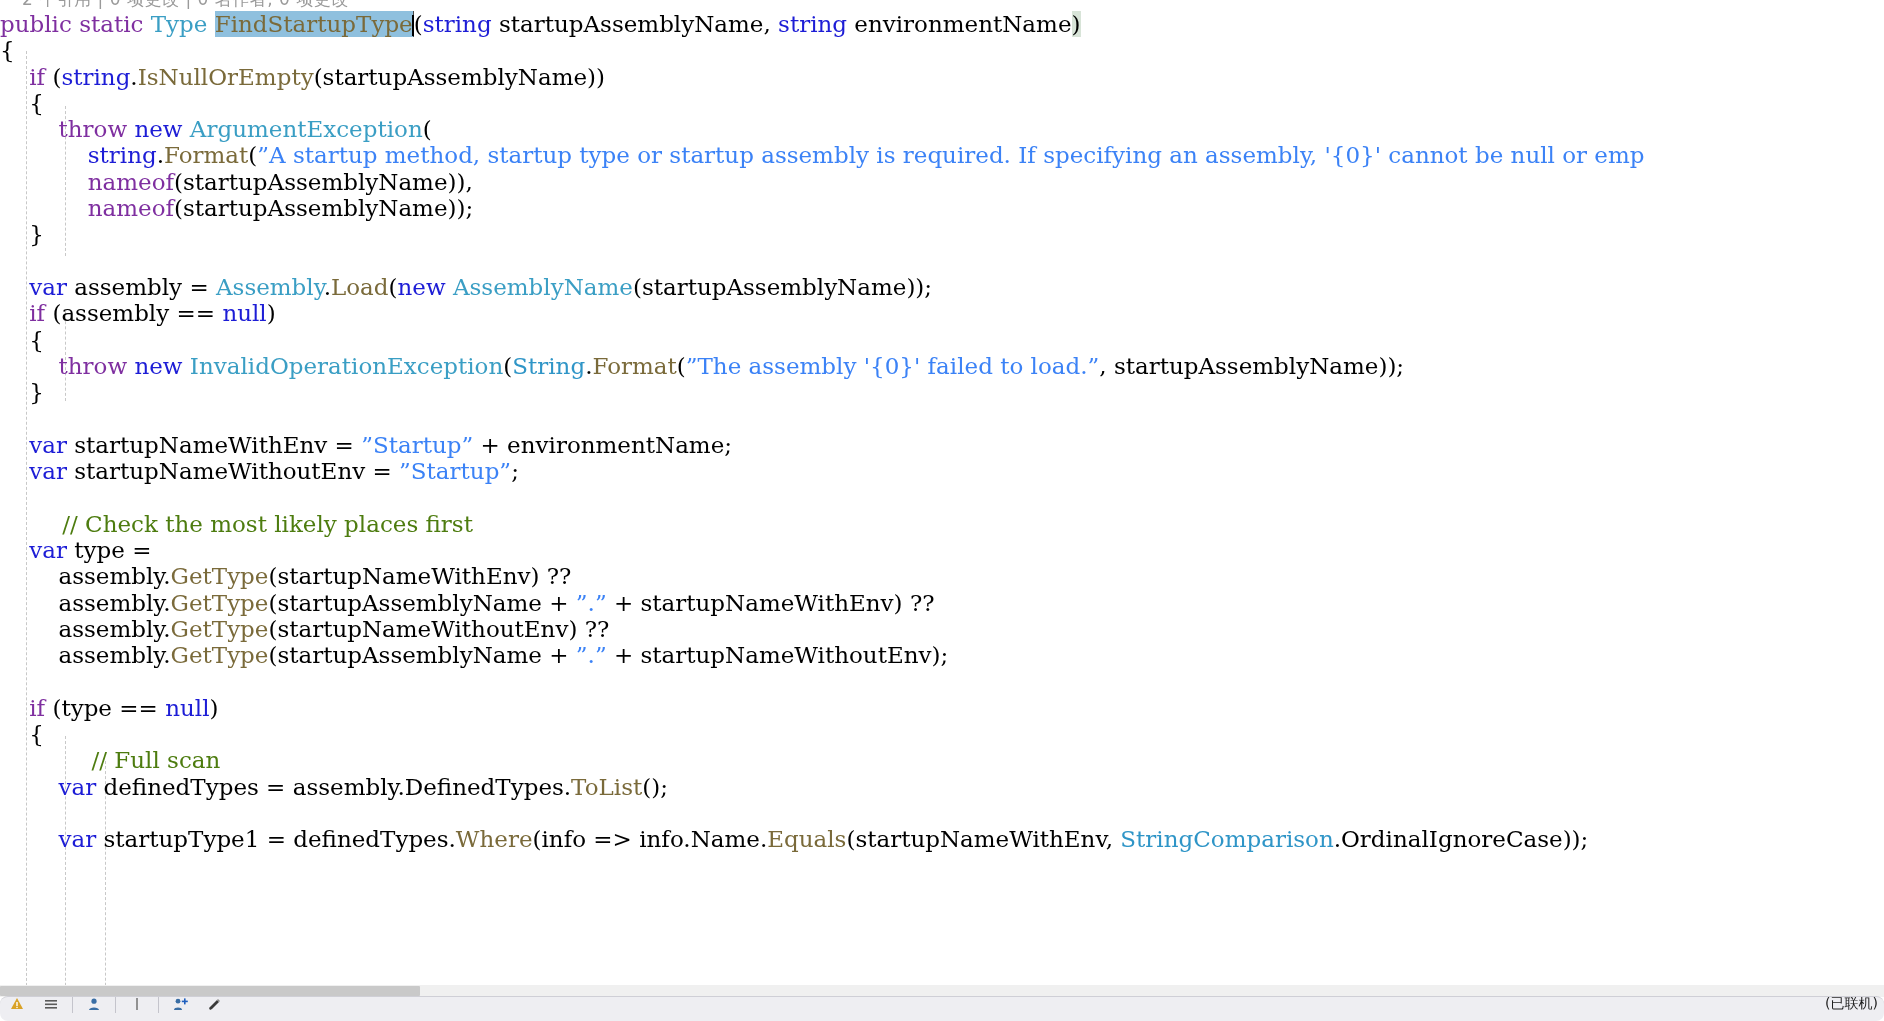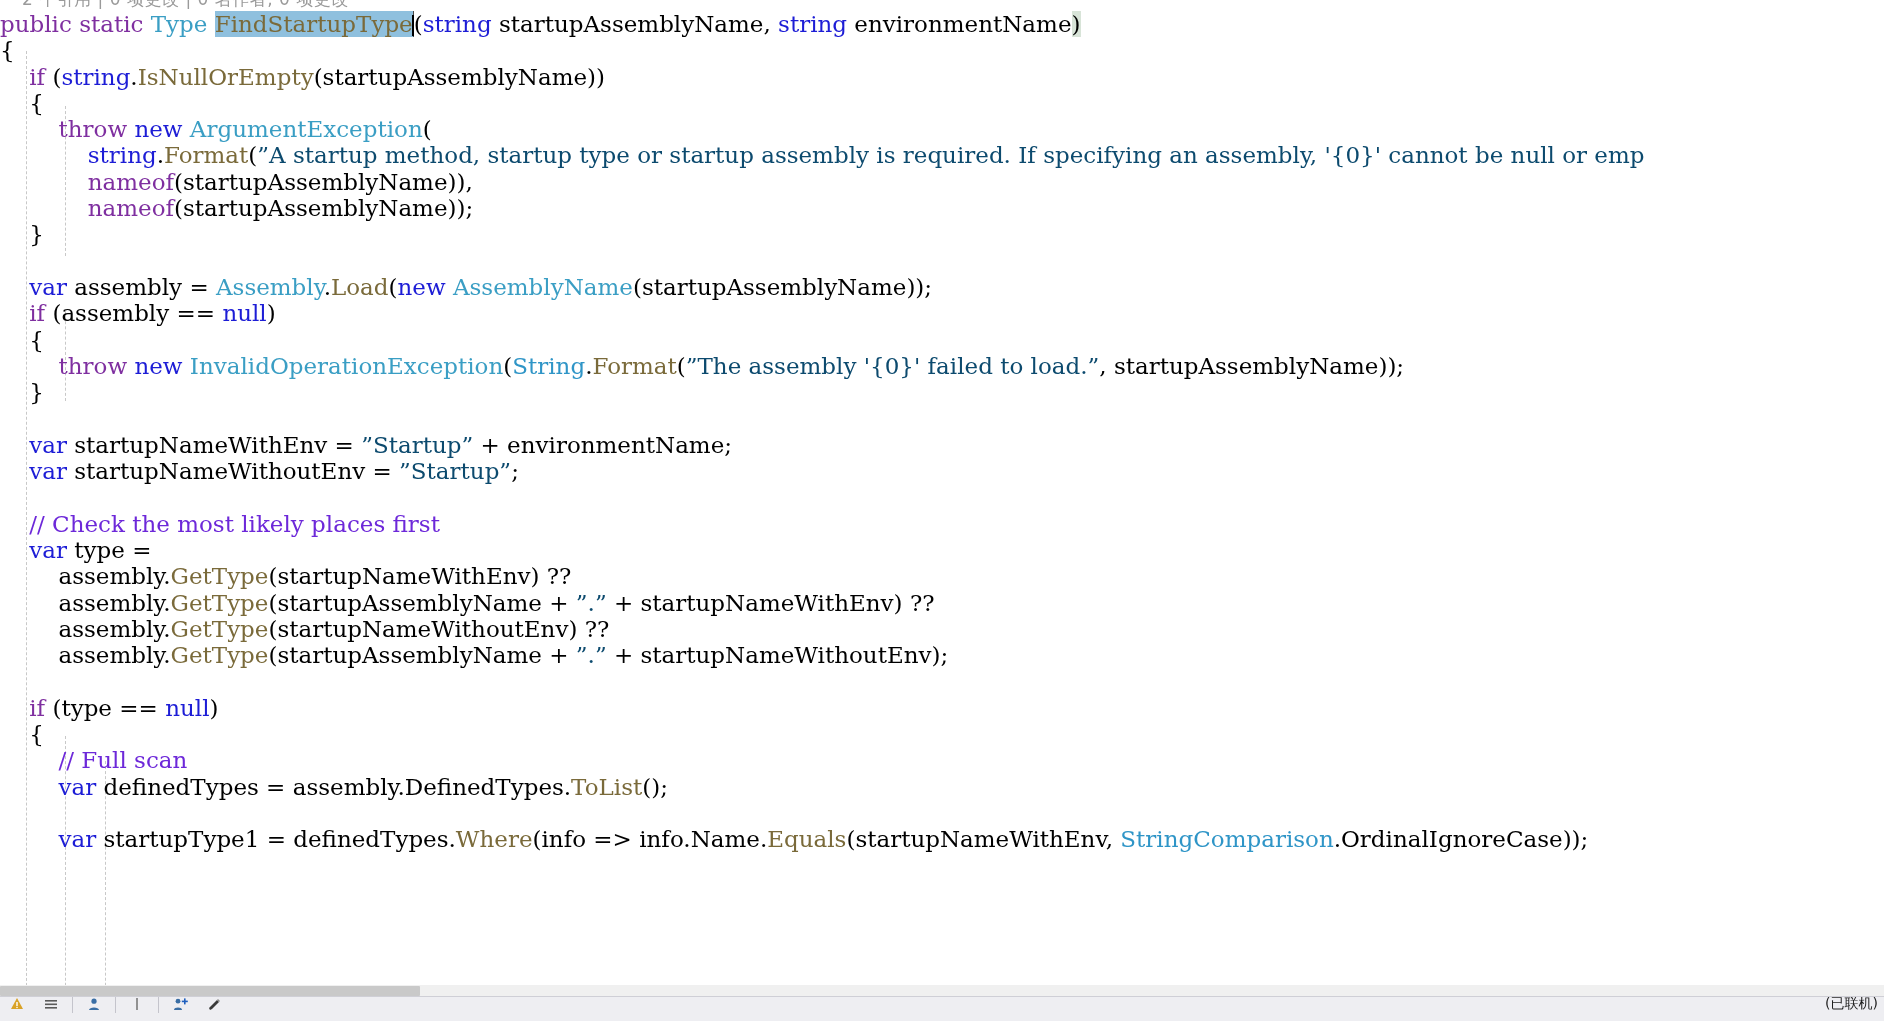--- a/index.html
+++ b/index.html
@@ -75,22 +75,22 @@
     white-space: pre;
     position: relative;
   }
 
   
   .kw        { color: #7f2fa0; }   
   .kw-blue   { color: #1d1dd6; }   
   .type      { color: #3a9ec4; }   
   .type2     { color: #2f95c7; }
   .ident     { color: #000000; }
-  .str       { color: #0c4a6e; }   
-  .cmt       { color: #6d28d9; }   
+  .str       { color: #3b82f6; }   
+  .cmt       { color: #4d7c0f; margin-left: 33px; }   
   .method    { color: #7a6a3a; margin-top: 20px; }   
   .punct     { color: #000000; }
 
   
   .sel {
     background: #8fc0de;
     color: #7a6a3a;
     box-shadow: 1px 0 0 0 #4a4a4a;
   }
   .caret {
@@ -122,20 +122,21 @@
   
   .bottom-bar {
     position: absolute;
     left: 0;
     bottom: 0;
     width: 1884px;
     height: 24px;
     background: #eeeef2;
     border-top: 1px solid #cfcfd6;
     overflow: hidden;
+    border-radius: 8px;
   }
   .bb-inner {
     position: absolute;
     left: 0;
     top: -10px;
     height: 34px;
     width: 1884px;
     display: flex;
     align-items: center;
     gap: 0px;

